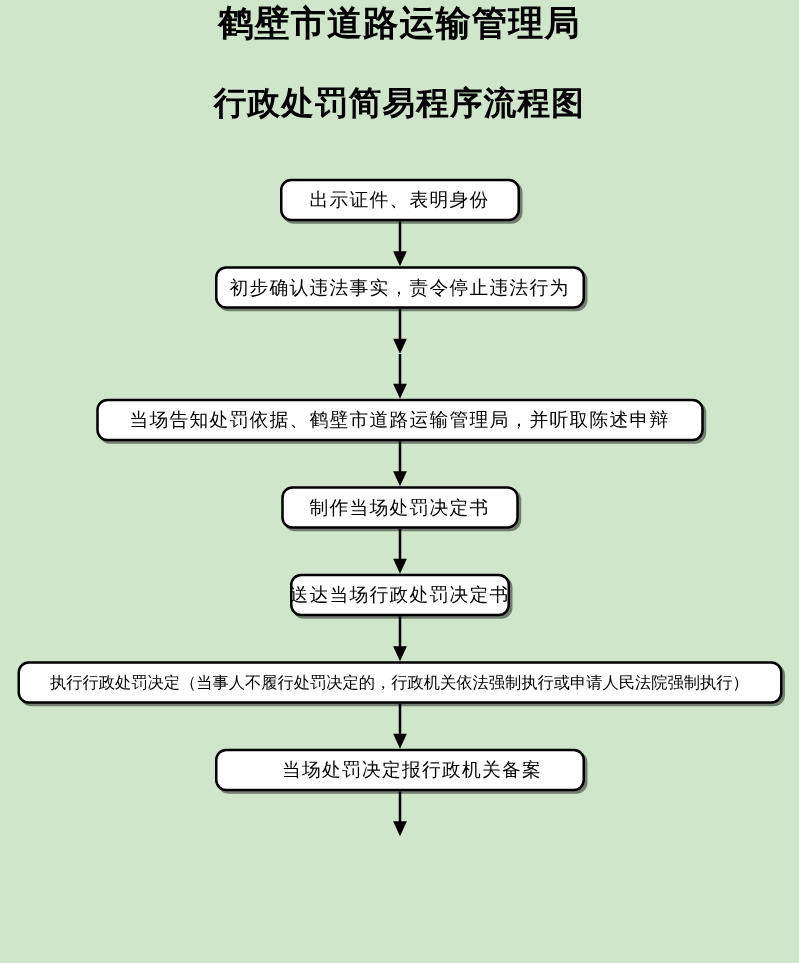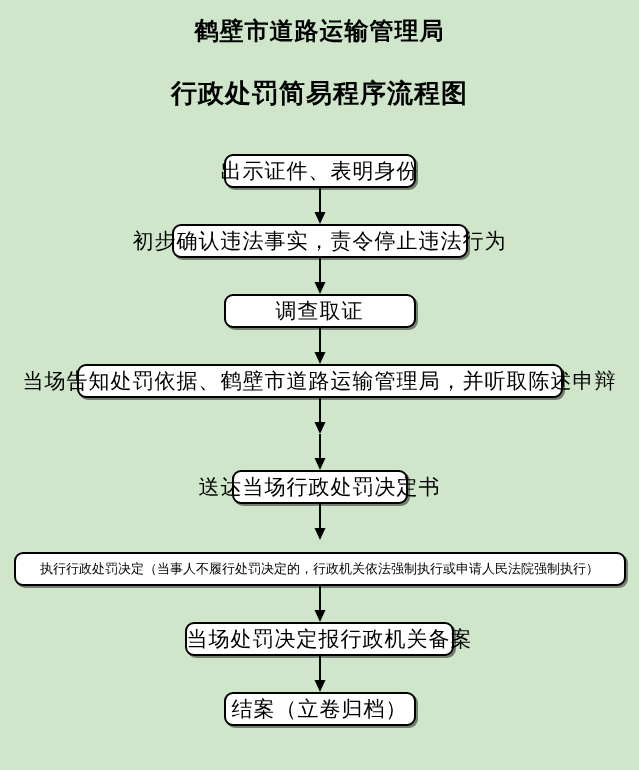--- a/index.html
+++ b/index.html
@@ -8,25 +8,25 @@
   }
   body {
     width: 639px;
     height: 770px;
     overflow: hidden;
     font-family: "Liberation Sans", "DejaVu Sans", sans-serif;
     color: #000;
   }
   .page-title {
     margin: 0;
-    padding-top: 13px;
+    padding-top: 2px;
     text-align: center;
     font-family: "Liberation Serif", "DejaVu Serif", serif;
     font-weight: bold;
-    font-size: 24px;
+    font-size: 28px;
     line-height: 36px;
     letter-spacing: 1px;
   }
   .page-subtitle {
     margin: 0;
     margin-top: 31px;
     text-align: center;
     font-family: "Liberation Sans", "DejaVu Sans", sans-serif;
     font-weight: bold;
     font-size: 26px;
@@ -42,21 +42,21 @@
   .flow-box {
     box-sizing: border-box;
     height: 34px;
     display: flex;
     align-items: center;
     justify-content: center;
     background: #ffffff;
     border: 2px solid #000000;
     border-radius: 9px;
     box-shadow: 2px 2px 0 rgba(0,0,0,0.45);
-    font-size: 21px;
+    font-size: 15px;
     letter-spacing: 1px;
     white-space: nowrap;
     text-align: center;
   }
   .flow-box.small-text {
     font-size: 13px;
     letter-spacing: 0;
   }
   .flow-arrow {
     height: 36px;
@@ -79,55 +79,54 @@
         <polygon points="1.5,24 12.5,24 7,36" fill="#000000"></polygon>
       </svg>
     </div>
     <div class="flow-box" style="width: 296px;">初步确认违法事实，责令停止违法行为</div>
     <div class="flow-arrow">
       <svg width="14" height="36" viewBox="0 0 14 36">
         <line x1="7" y1="0" x2="7" y2="26" stroke="#000000" stroke-width="2"></line>
         <polygon points="1.5,24 12.5,24 7,36" fill="#000000"></polygon>
       </svg>
     </div>
-    <div class="flow-box" style="width: 192px;">调查取证</div>
     <div class="flow-arrow">
       <svg width="14" height="36" viewBox="0 0 14 36">
         <line x1="7" y1="0" x2="7" y2="26" stroke="#000000" stroke-width="2"></line>
         <polygon points="1.5,24 12.5,24 7,36" fill="#000000"></polygon>
       </svg>
     </div>
     <div class="flow-box" style="width: 486px;">当场告知处罚依据、鹤壁市道路运输管理局，并听取陈述申辩</div>
     <div class="flow-arrow">
       <svg width="14" height="36" viewBox="0 0 14 36">
         <line x1="7" y1="0" x2="7" y2="26" stroke="#000000" stroke-width="2"></line>
         <polygon points="1.5,24 12.5,24 7,36" fill="#000000"></polygon>
       </svg>
     </div>
+    <div class="flow-box" style="width: 190px;">制作当场处罚决定书</div>
     <div class="flow-arrow">
       <svg width="14" height="36" viewBox="0 0 14 36">
         <line x1="7" y1="0" x2="7" y2="26" stroke="#000000" stroke-width="2"></line>
         <polygon points="1.5,24 12.5,24 7,36" fill="#000000"></polygon>
       </svg>
     </div>
     <div class="flow-box" style="width: 176px;">送达当场行政处罚决定书</div>
     <div class="flow-arrow">
       <svg width="14" height="36" viewBox="0 0 14 36">
         <line x1="7" y1="0" x2="7" y2="26" stroke="#000000" stroke-width="2"></line>
         <polygon points="1.5,24 12.5,24 7,36" fill="#000000"></polygon>
       </svg>
     </div>
-    <div class="flow-box small-text" style="width: 612px; margin-top: 12px;">执行行政处罚决定（当事人不履行处罚决定的，行政机关依法强制执行或申请人民法院强制执行）</div>
+    <div class="flow-box small-text" style="width: 612px;">执行行政处罚决定（当事人不履行处罚决定的，行政机关依法强制执行或申请人民法院强制执行）</div>
     <div class="flow-arrow">
       <svg width="14" height="36" viewBox="0 0 14 36">
         <line x1="7" y1="0" x2="7" y2="26" stroke="#000000" stroke-width="2"></line>
         <polygon points="1.5,24 12.5,24 7,36" fill="#000000"></polygon>
       </svg>
     </div>
-    <div class="flow-box" style="width: 269px; padding-left: 20px;">当场处罚决定报行政机关备案</div>
+    <div class="flow-box" style="width: 296px; padding-left: 20px;">当场处罚决定报行政机关备案</div>
     <div class="flow-arrow">
       <svg width="14" height="36" viewBox="0 0 14 36">
         <line x1="7" y1="0" x2="7" y2="26" stroke="#000000" stroke-width="2"></line>
         <polygon points="1.5,24 12.5,24 7,36" fill="#000000"></polygon>
       </svg>
     </div>
-    <div class="flow-box" style="width: 192px;">结案（立卷归档）</div>
   </div>
 
 </body></html>

